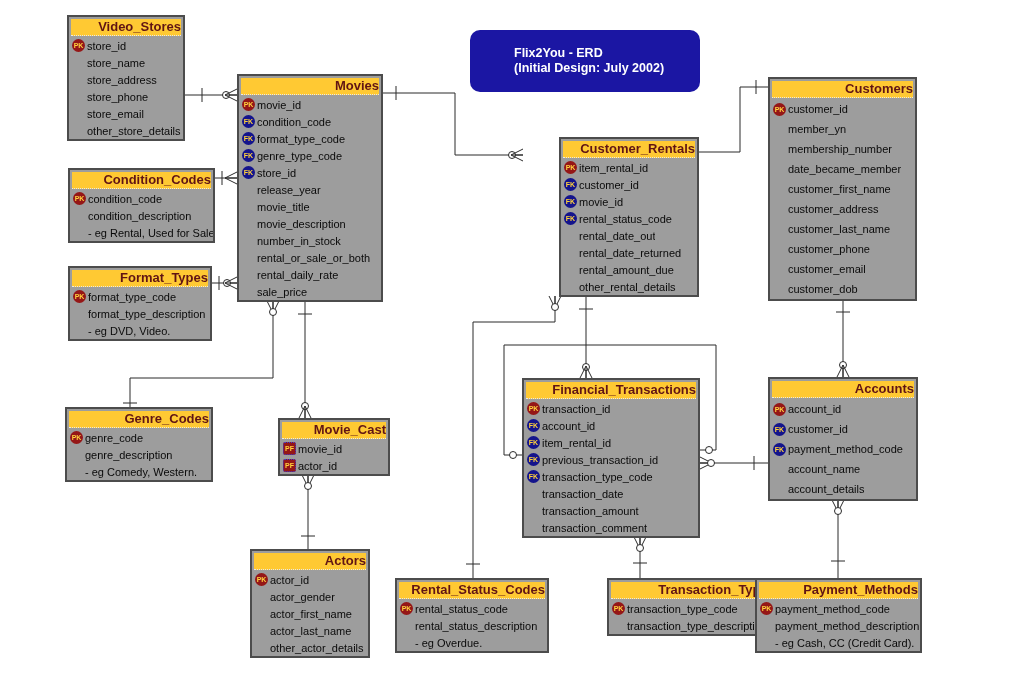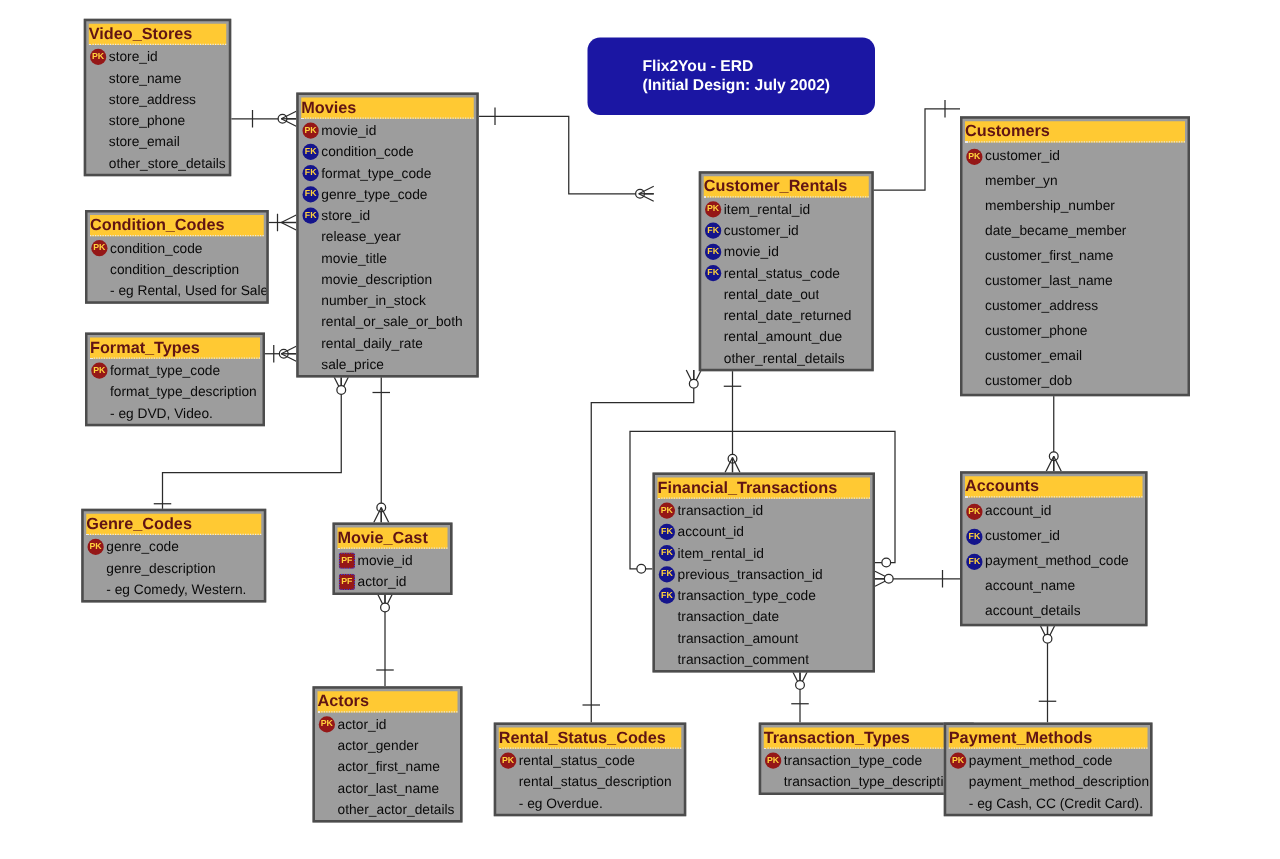--- a/index.html
+++ b/index.html
@@ -8,21 +8,21 @@
     background:#ffffff;font-family:"Liberation Sans",sans-serif;
   }
   #wires{position:absolute;left:0;top:0;width:1024px;height:687px;pointer-events:none;}
   .table{
     position:absolute;box-sizing:border-box;
     background:var(--body-bg);border:2px solid var(--border);
   }
   .thead{
     height:16px;line-height:16px;margin:2px 2px 1px 2px;
     background:var(--header-bg);color:var(--header-text);
-    font-size:13px;font-weight:bold;text-align:left;
+    font-size:13px;font-weight:bold;text-align:right;
     border-bottom:1px dotted #e8e8e8;
     white-space:nowrap;overflow:hidden;
   }
   .trow{
     display:flex;align-items:center;height:17px;
     font-size:11px;color:#0a0a0a;padding-left:3px;white-space:nowrap;
   }
   .tall .trow{height:20px;}
   .badge{
     flex:none;width:13px;height:13px;border-radius:50%;
@@ -284,21 +284,21 @@
       </div>
       <div class="trow">
         <span class="spacer"></span>
         <span class="flabel">genre_description</span>
       </div>
       <div class="trow">
         <span class="spacer"></span>
         <span class="flabel">- eg Comedy, Western.</span>
       </div>
     </div>
-    <div class="table" style="left: 266px; top: 418px; width: 96px;">
+    <div class="table" style="left: 278px; top: 418px; width: 112px;">
       <div class="thead">Movie_Cast</div>
       <div class="trow">
         <span class="badge pf">PF</span>
         <span class="flabel">movie_id</span>
       </div>
       <div class="trow">
         <span class="badge pf">PF</span>
         <span class="flabel">actor_id</span>
       </div>
     </div>
@@ -353,21 +353,21 @@
       </div>
       <div class="trow">
         <span class="spacer"></span>
         <span class="flabel">rental_amount_due</span>
       </div>
       <div class="trow">
         <span class="spacer"></span>
         <span class="flabel">other_rental_details</span>
       </div>
     </div>
-    <div class="table tall" style="left: 768px; top: 77px; width: 184px; margin-top: 16px;">
+    <div class="table tall" style="left: 768px; top: 77px; width: 149px;">
       <div class="thead">Customers</div>
       <div class="trow">
         <span class="badge pk">PK</span>
         <span class="flabel">customer_id</span>
       </div>
       <div class="trow">
         <span class="spacer"></span>
         <span class="flabel">member_yn</span>
       </div>
       <div class="trow">
@@ -377,25 +377,25 @@
       <div class="trow">
         <span class="spacer"></span>
         <span class="flabel">date_became_member</span>
       </div>
       <div class="trow">
         <span class="spacer"></span>
         <span class="flabel">customer_first_name</span>
       </div>
       <div class="trow">
         <span class="spacer"></span>
+        <span class="flabel">customer_address</span>
+      </div>
+      <div class="trow">
+        <span class="spacer"></span>
         <span class="flabel">customer_last_name</span>
-      </div>
-      <div class="trow">
-        <span class="spacer"></span>
-        <span class="flabel">customer_address</span>
       </div>
       <div class="trow">
         <span class="spacer"></span>
         <span class="flabel">customer_phone</span>
       </div>
       <div class="trow">
         <span class="spacer"></span>
         <span class="flabel">customer_email</span>
       </div>
       <div class="trow">

